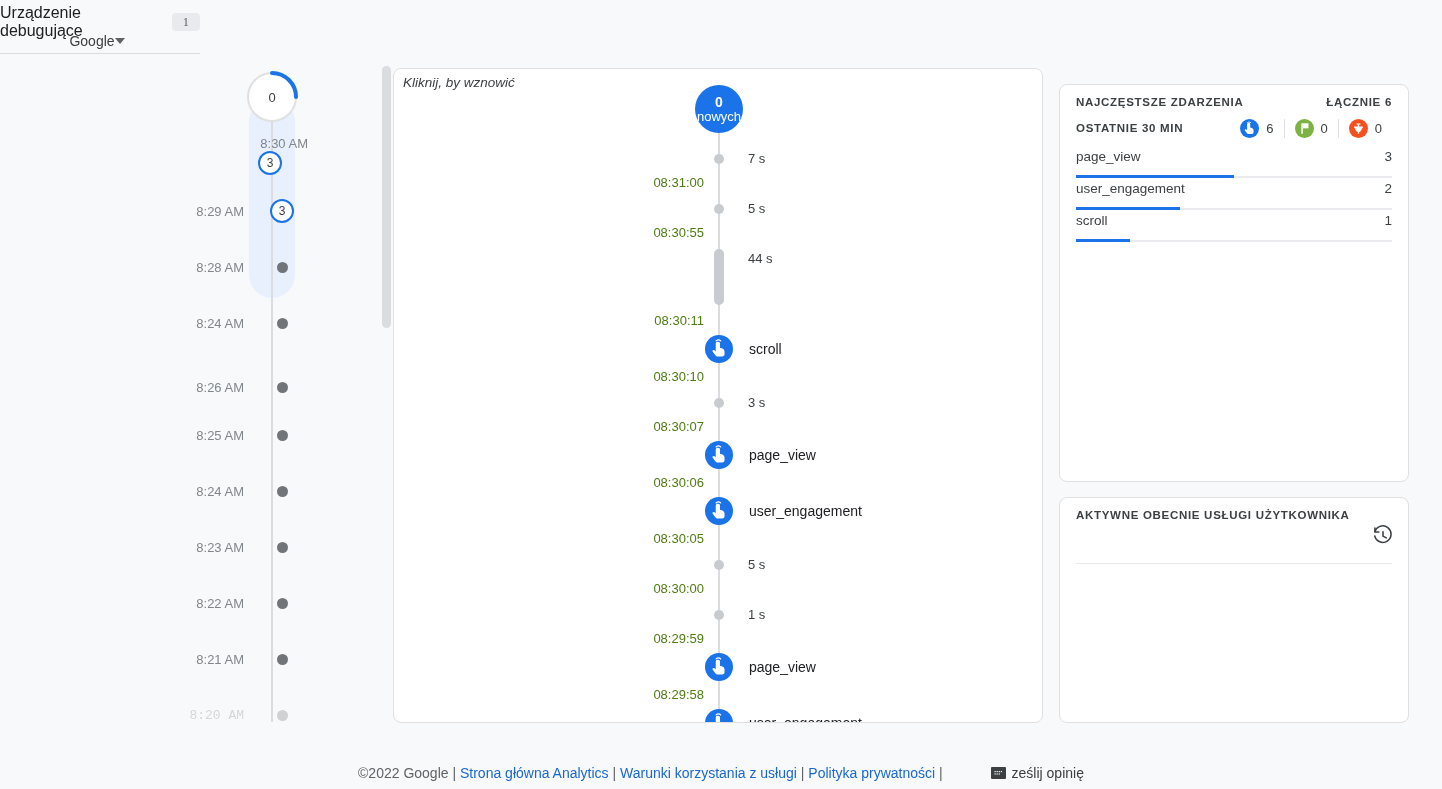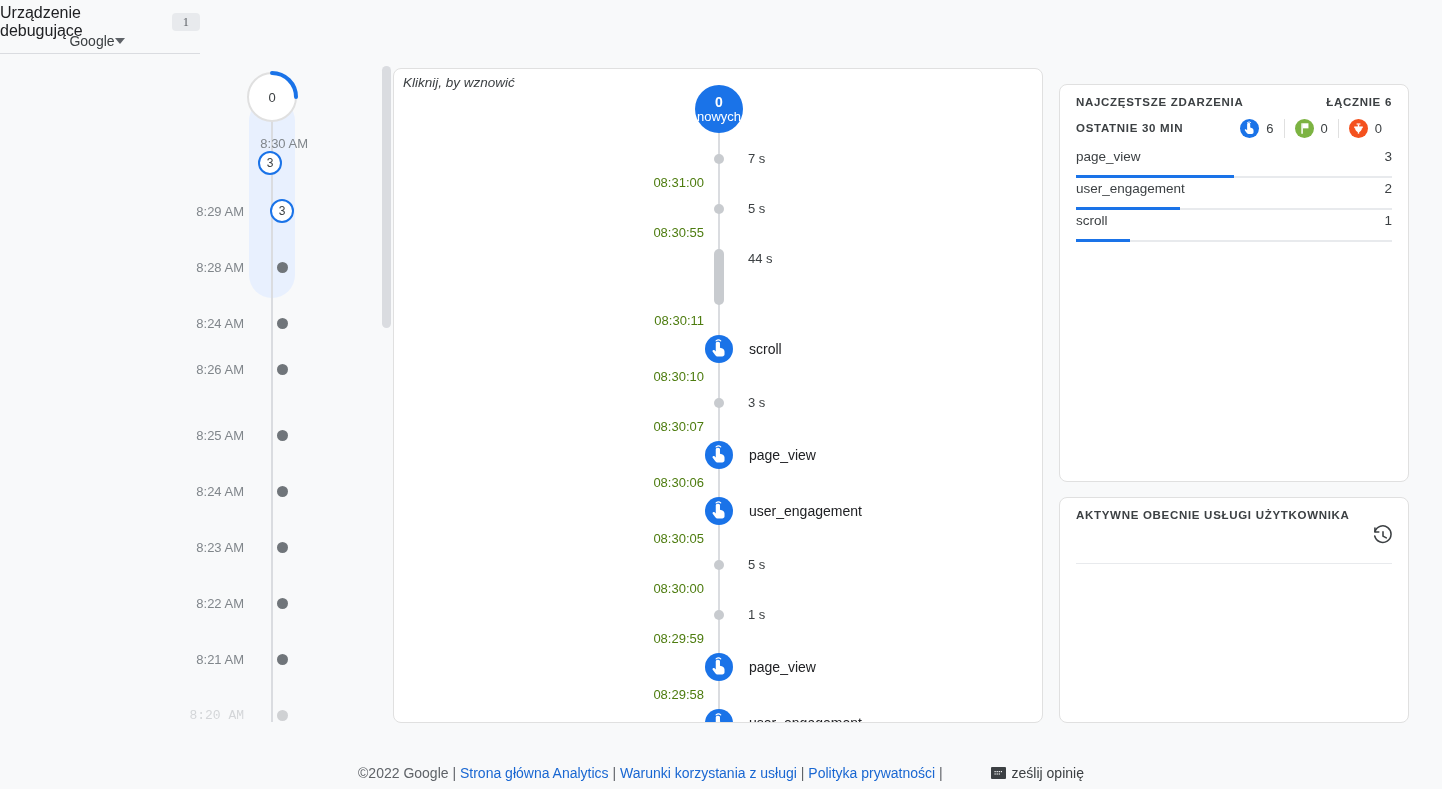--- a/index.html
+++ b/index.html
@@ -230,21 +230,21 @@
         <div class="tl-node">
           <div class="tl-dot"></div>
         </div>
       </div>
       <div class="tl-row" style="top: 250px;">
         <div class="tl-time">8:24 AM</div>
         <div class="tl-node">
           <div class="tl-dot"></div>
         </div>
       </div>
-      <div class="tl-row" style="top: 296px;">
+      <div class="tl-row" style="top: 314px;">
         <div class="tl-time">8:26 AM</div>
         <div class="tl-node">
           <div class="tl-dot"></div>
         </div>
       </div>
       <div class="tl-row" style="top: 362px;">
         <div class="tl-time">8:25 AM</div>
         <div class="tl-node">
           <div class="tl-dot"></div>
         </div>

